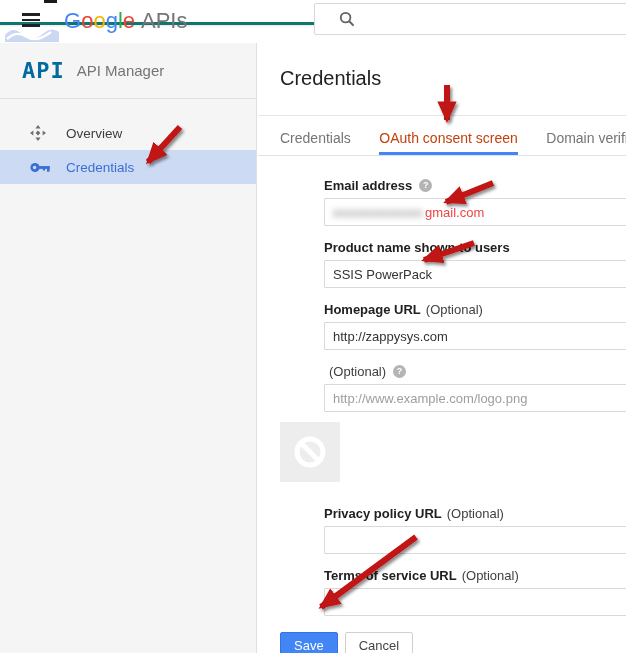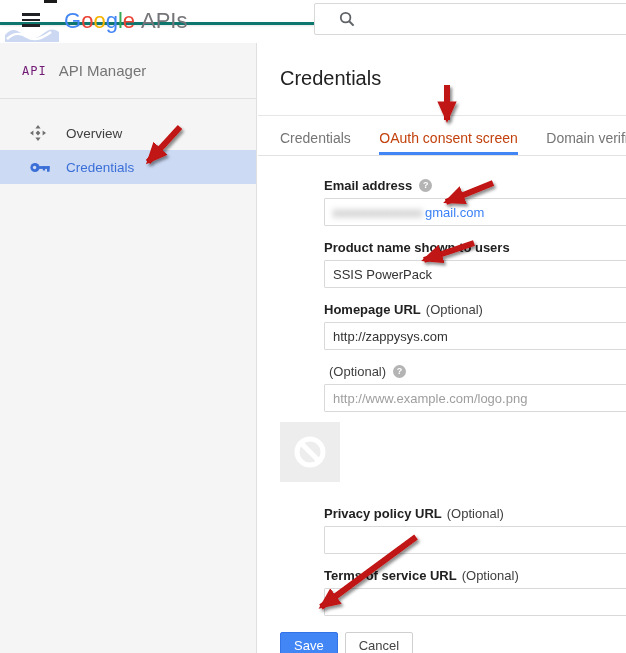--- a/index.html
+++ b/index.html
@@ -36,22 +36,22 @@
   
   .sidebar {
     position:absolute; left:0; top:43px; width:257px; height:610px;
     background:#f5f5f5; border-right:1px solid #e0e0e0;
   }
   .product-row {
     height:56px; border-bottom:1px solid #e0e0e0;
     display:flex; align-items:center; padding-left:22px;
   }
   .api-glyph {
-    font-family:"DejaVu Sans Mono", monospace; font-weight:normal;
-    font-size:12px; color:#701a75; letter-spacing:1px;
+    font-family:"DejaVu Sans Mono", monospace; font-weight:bold;
+    font-size:22px; color:#0369a1; letter-spacing:1px;
   }
   .product-name { margin-left:12px; font-size:15px; color:#757575; }
   .nav { padding-top:17px; }
   .nav-item {
     height:34px; display:flex; align-items:center; padding-left:30px;
     font-size:13.5px; color:#404040; cursor:pointer;
   }
   .nav-item .nav-icon { width:20px; display:flex; align-items:center; }
   .nav-item .nav-label { margin-left:16px; }
   .nav-item.selected { background:#ccdaf4; color:#3b6fd8; }
@@ -80,21 +80,21 @@
     margin-left:7px; cursor:pointer;
   }
   .txt, .input-like {
     width:342px; height:28px; border:1px solid #d9d9d9; background:#fff;
     font-size:13px; color:#333; padding:0 8px; border-radius:1px;
     font-family:"Liberation Sans", sans-serif; outline:none;
   }
   .txt::placeholder { color:#9e9e9e; opacity:1; }
   .input-like { display:flex; align-items:center; }
   .redacted { filter:blur(3px); color:#6d6d6d; letter-spacing:1px; margin-right:2px; }
-  .email-visible { color:#3b82f6; }
+  .email-visible { color:#ef4444; }
 
   .logo-preview { margin-top:10px; display:flex; }
   .logo-box {
     width:60px; height:60px; background:#ededed;
     display:flex; align-items:center; justify-content:center;
   }
   .preview-text { margin-left:13px; font-size:13px; color:#757575; padding-top:4px; }
   .preview-text div { margin-bottom:4px; }
 
   .btn-row { margin-top:16px; display:flex; }

